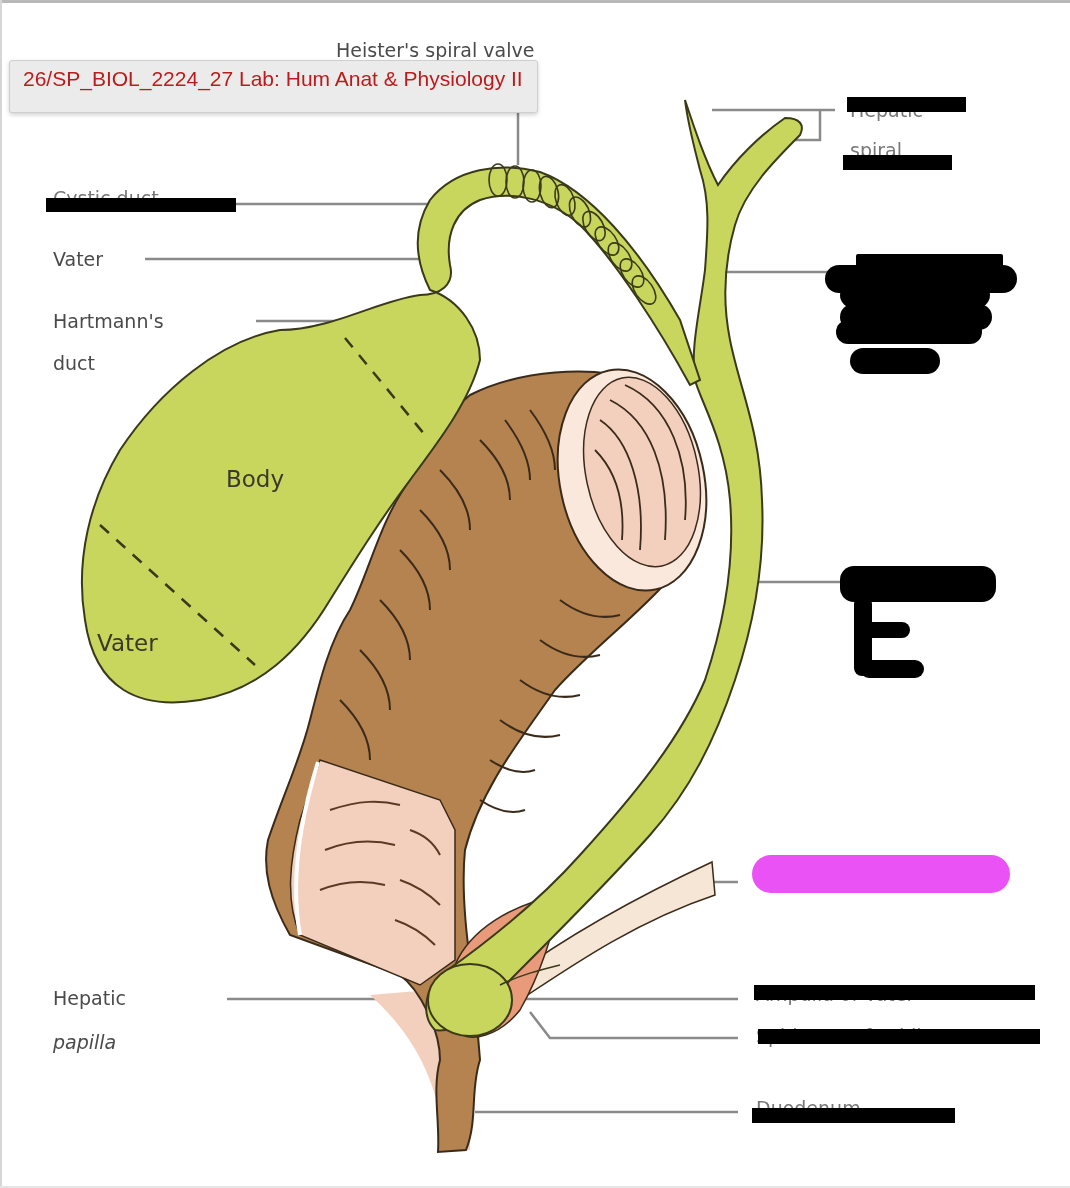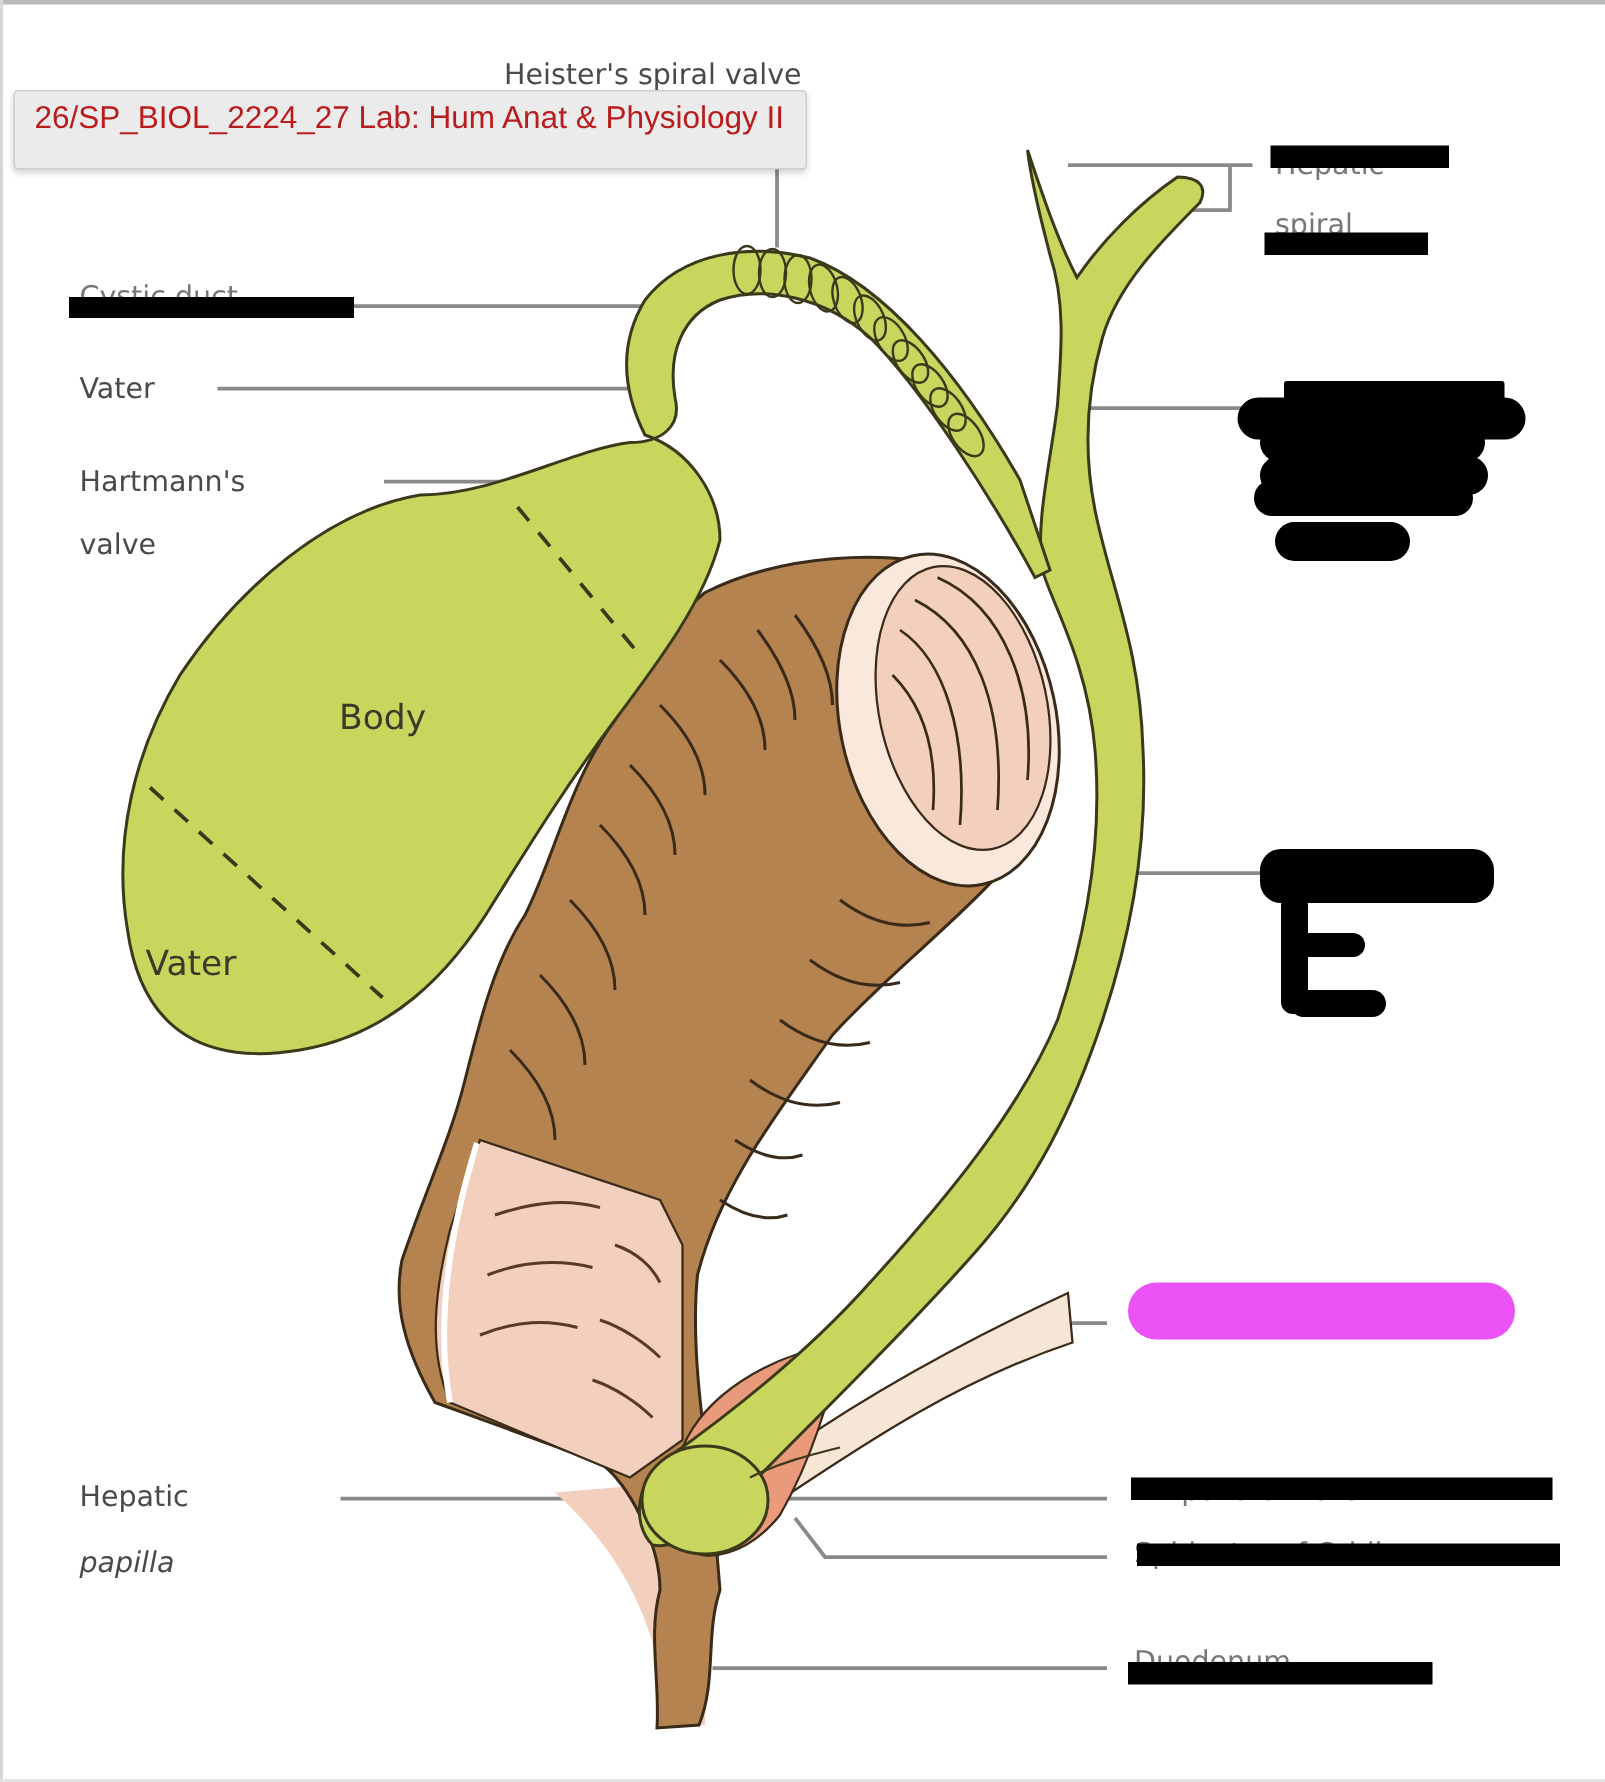--- a/index.html
+++ b/index.html
@@ -118,21 +118,21 @@
     <line x1="100" y1="525" x2="255" y2="665"></line>
   </g>
 
   <ellipse cx="470" cy="1000" rx="42" ry="36" fill="#c8d65e" stroke="#3a3a1a" stroke-width="2"></ellipse>
   <path d="M500 985 C520 975 540 970 560 965" stroke="#3a3a1a" stroke-width="1.5" fill="none"></path>
 </svg>
 
 <div class="lbl" style="left:336px;top:28px;">Heister's spiral valve</div>
 <div class="lbl" style="left:53px;top:237px;">Vater</div>
 <div class="lbl" style="left:53px;top:299px;">Hartmann's</div>
-<div class="lbl" style="left:53px;top:341px;">valve</div>
+<div class="lbl" style="left:53px;top:341px;">duct</div>
 <div class="lbl-in" style="left:226px;top:466px;">Body</div>
 <div class="lbl-in" style="left:97px;top:630px;">Vater</div>
 <div class="lbl" style="left:53px;top:976px;">Hepatic</div>
 <div class="lbl" style="left:53px;top:1020px;font-style:italic;">papilla</div>
 
 <div class="lbl" style="left:53px;top:176px;color:#777;">Cystic duct</div>
 <div class="redact" style="left:46px;top:198px;width:190px;height:14px;"></div>
 
 <div class="lbl" style="left:850px;top:88px;color:#777;">Hepatic</div>
 <div class="lbl" style="left:850px;top:128px;color:#777;">spiral</div>

